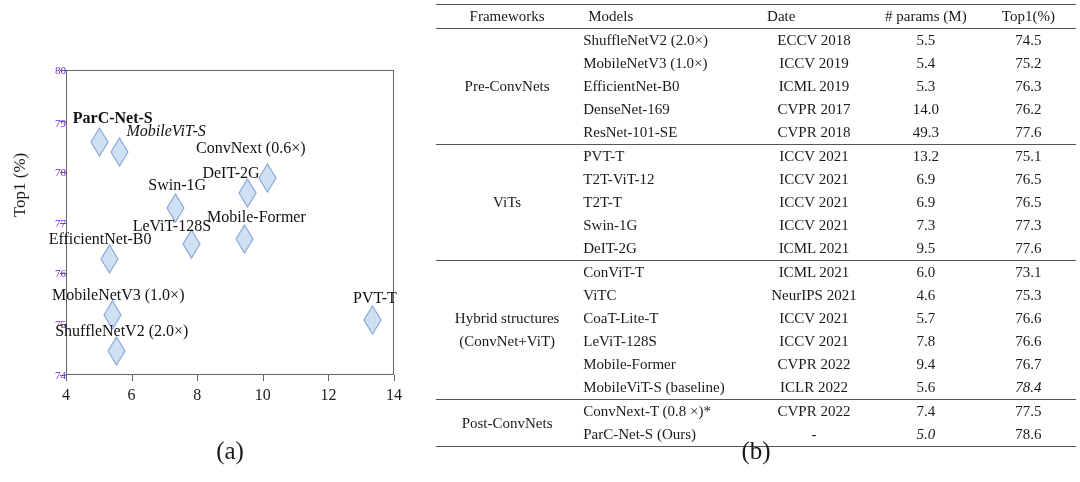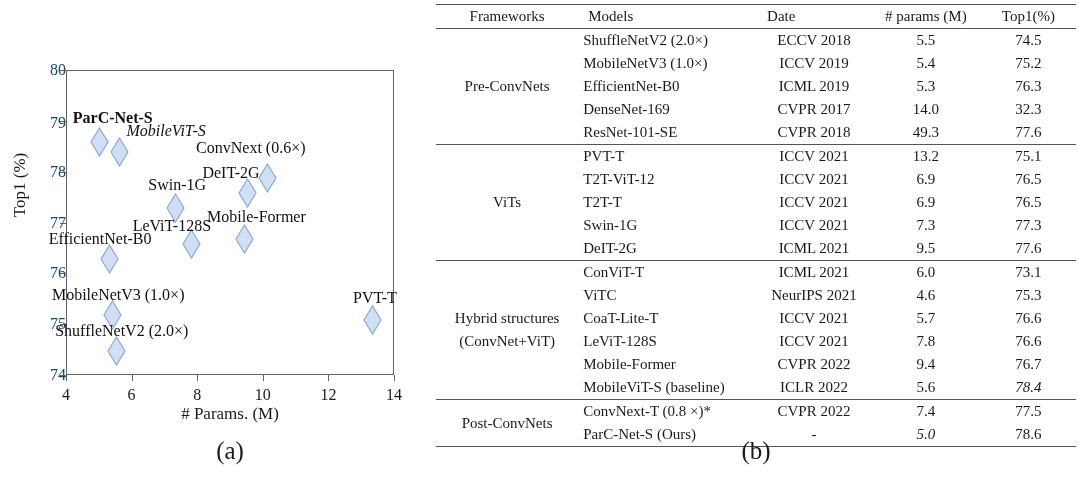--- a/index.html
+++ b/index.html
@@ -30,23 +30,23 @@
     border: 1.6px solid #636363;
     box-sizing: border-box;
     background: #fff;
   }
 
   .ytick-label {
     position: absolute;
     right: 0;
     width: 26px;
     text-align: right;
-    font-size: 16px;
+    font-size: 11px;
     line-height: 16px;
-    color: #0c4a6e;
+    color: #6d28d9;
   }
   .ytick-mark {
     position: absolute;
     left: 0;
     width: 6px;
     height: 0;
     border-top: 1.6px solid #636363;
   }
   #y-axis {
     position: absolute;
@@ -262,21 +262,20 @@
       <div class="xtick-label" style="left: 131.2px;">8</div>
       <div class="xtick-mark" style="left: 131.2px;"></div>
       <div class="xtick-label" style="left: 196.8px;">10</div>
       <div class="xtick-mark" style="left: 196.8px;"></div>
       <div class="xtick-label" style="left: 262.4px;">12</div>
       <div class="xtick-mark" style="left: 262.4px;"></div>
       <div class="xtick-label" style="left: 328px;">14</div>
       <div class="xtick-mark" style="left: 328px;"></div>
     </div>
 
-  <div id="xlabel"># Params. (M)</div>
 
   <div id="caption-a">(a)</div>
 <div class="pt-label bold" style="left: 72.8px; top: 111.167px;">ParC-Net-S</div>
     <div class="pt-label ital" style="left: 126.48px; top: 124.333px;">MobileViT-S</div>
     <div class="pt-label" style="left: 196.08px; top: 140.75px;">ConvNext (0.6×)</div>
     <div class="pt-label" style="left: 202.4px; top: 166px;">DeIT-2G</div>
     <div class="pt-label" style="left: 148.24px; top: 178.25px;">Swin-1G</div>
     <div class="pt-label" style="left: 207.12px; top: 209.75px;">Mobile-Former</div>
     <div class="pt-label" style="left: 132.64px; top: 218.833px;">LeViT-128S</div>
     <div class="pt-label" style="left: 48.64px; top: 232.083px;">EfficientNet-B0</div>
@@ -313,21 +312,21 @@
         <tr>
           <td class="c-model">EfficientNet-B0</td>
           <td class="c-date">ICML 2019</td>
           <td class="c-param">5.3</td>
           <td class="c-top1">76.3</td>
         </tr>
         <tr>
           <td class="c-model">DenseNet-169</td>
           <td class="c-date">CVPR 2017</td>
           <td class="c-param">14.0</td>
-          <td class="c-top1">32.3</td>
+          <td class="c-top1">76.2</td>
         </tr>
         <tr>
           <td class="c-model">ResNet-101-SE</td>
           <td class="c-date">CVPR 2018</td>
           <td class="c-param">49.3</td>
           <td class="c-top1">77.6</td>
         </tr>
         <tr class="rule-sect">
           <td class="c-frame" rowspan="5">ViTs</td>
           <td class="c-model">PVT-T</td>

